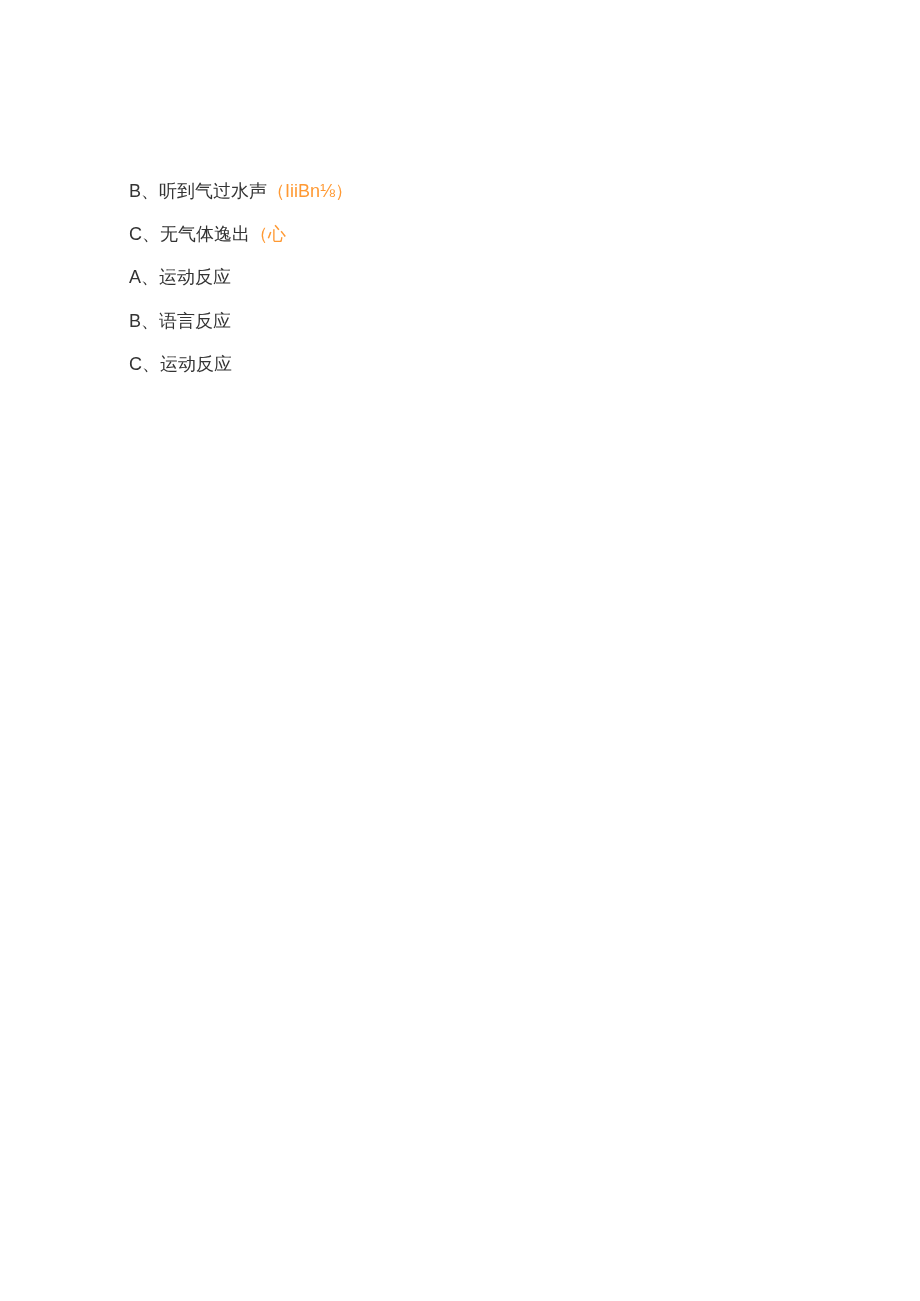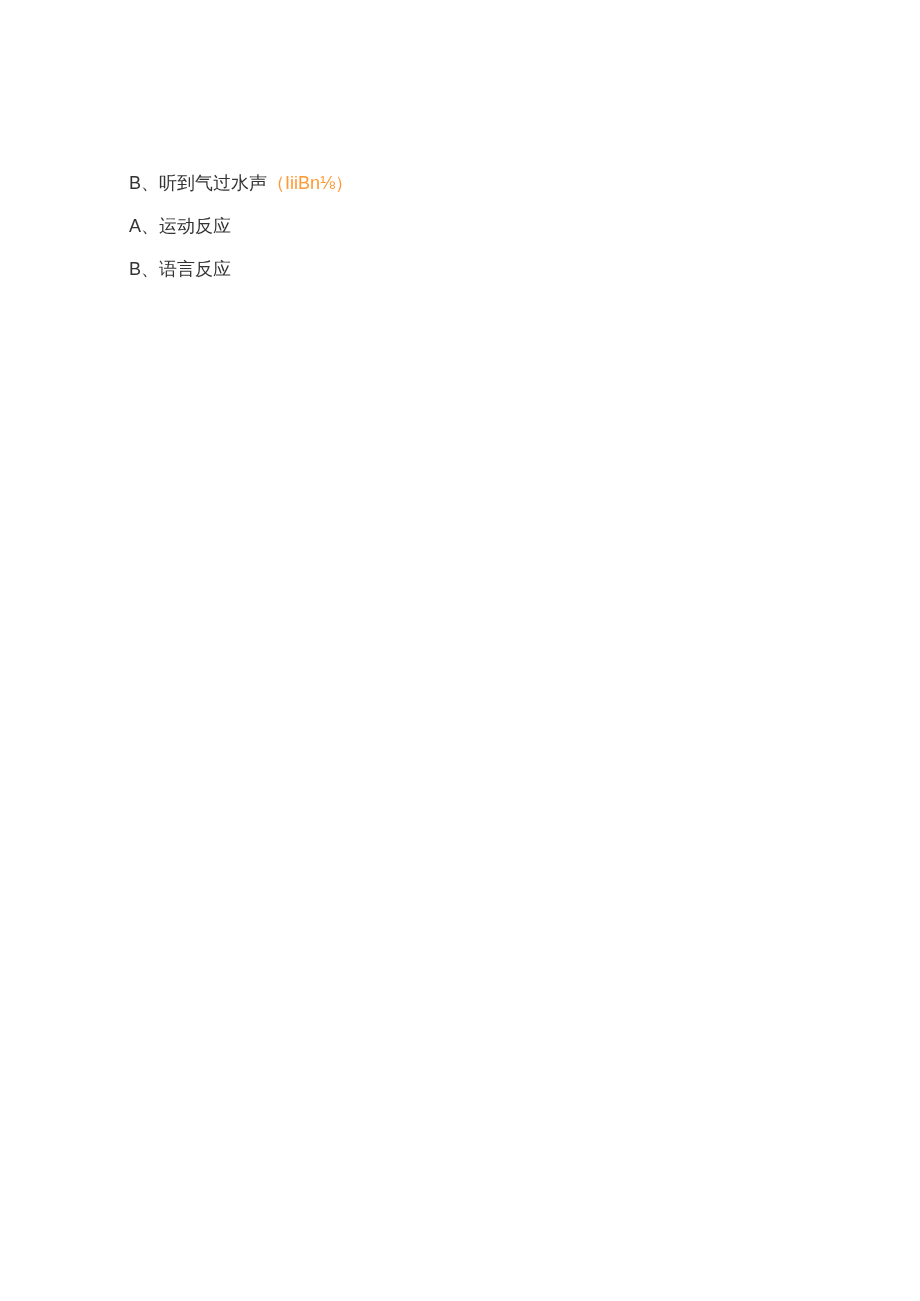--- a/index.html
+++ b/index.html
@@ -8,45 +8,52 @@
     background: #ffffff;
     font-family: "SimSun", "Microsoft YaHei", Arial, sans-serif;
     width: 920px;
     height: 1301px;
   }
   .page {
     padding: 162px 0 0 129px;
     font-size: 18px;
     line-height: 2.4;
     color: #333333;
+    margin-top: 8px;
   }
   .line {
     display: block;
   }
   .ab {
     font-family: Arial, sans-serif;
   }
   .orange {
     color: #FF9933;
   }
 </style>
 </head>
 <body>
 
 <div class="page">
 
   <span class="line">
     <span class="ab">B</span><span>、</span><span>听到气过水声</span><span class="orange">（</span><span class="orange ab">IiiBn⅛</span><span class="orange">）</span>
   </span>
 
+  <span class="line">
+    <span class="ab">C</span><span>、</span><span>无气体逸出</span><span class="orange">（</span><span class="orange">心</span>
+  </span>
 
 
 
   <span class="line">
     <span class="ab">A</span><span>、</span><span>运动反应</span>
   </span>
 
   <span class="line">
     <span class="ab">B</span><span>、</span><span>语言反应</span>
   </span>
 
+  <span class="line">
+    <span class="ab">C</span><span>、</span><span>运动反应</span>
+  </span>
 
 </div>
 
 </body></html>

